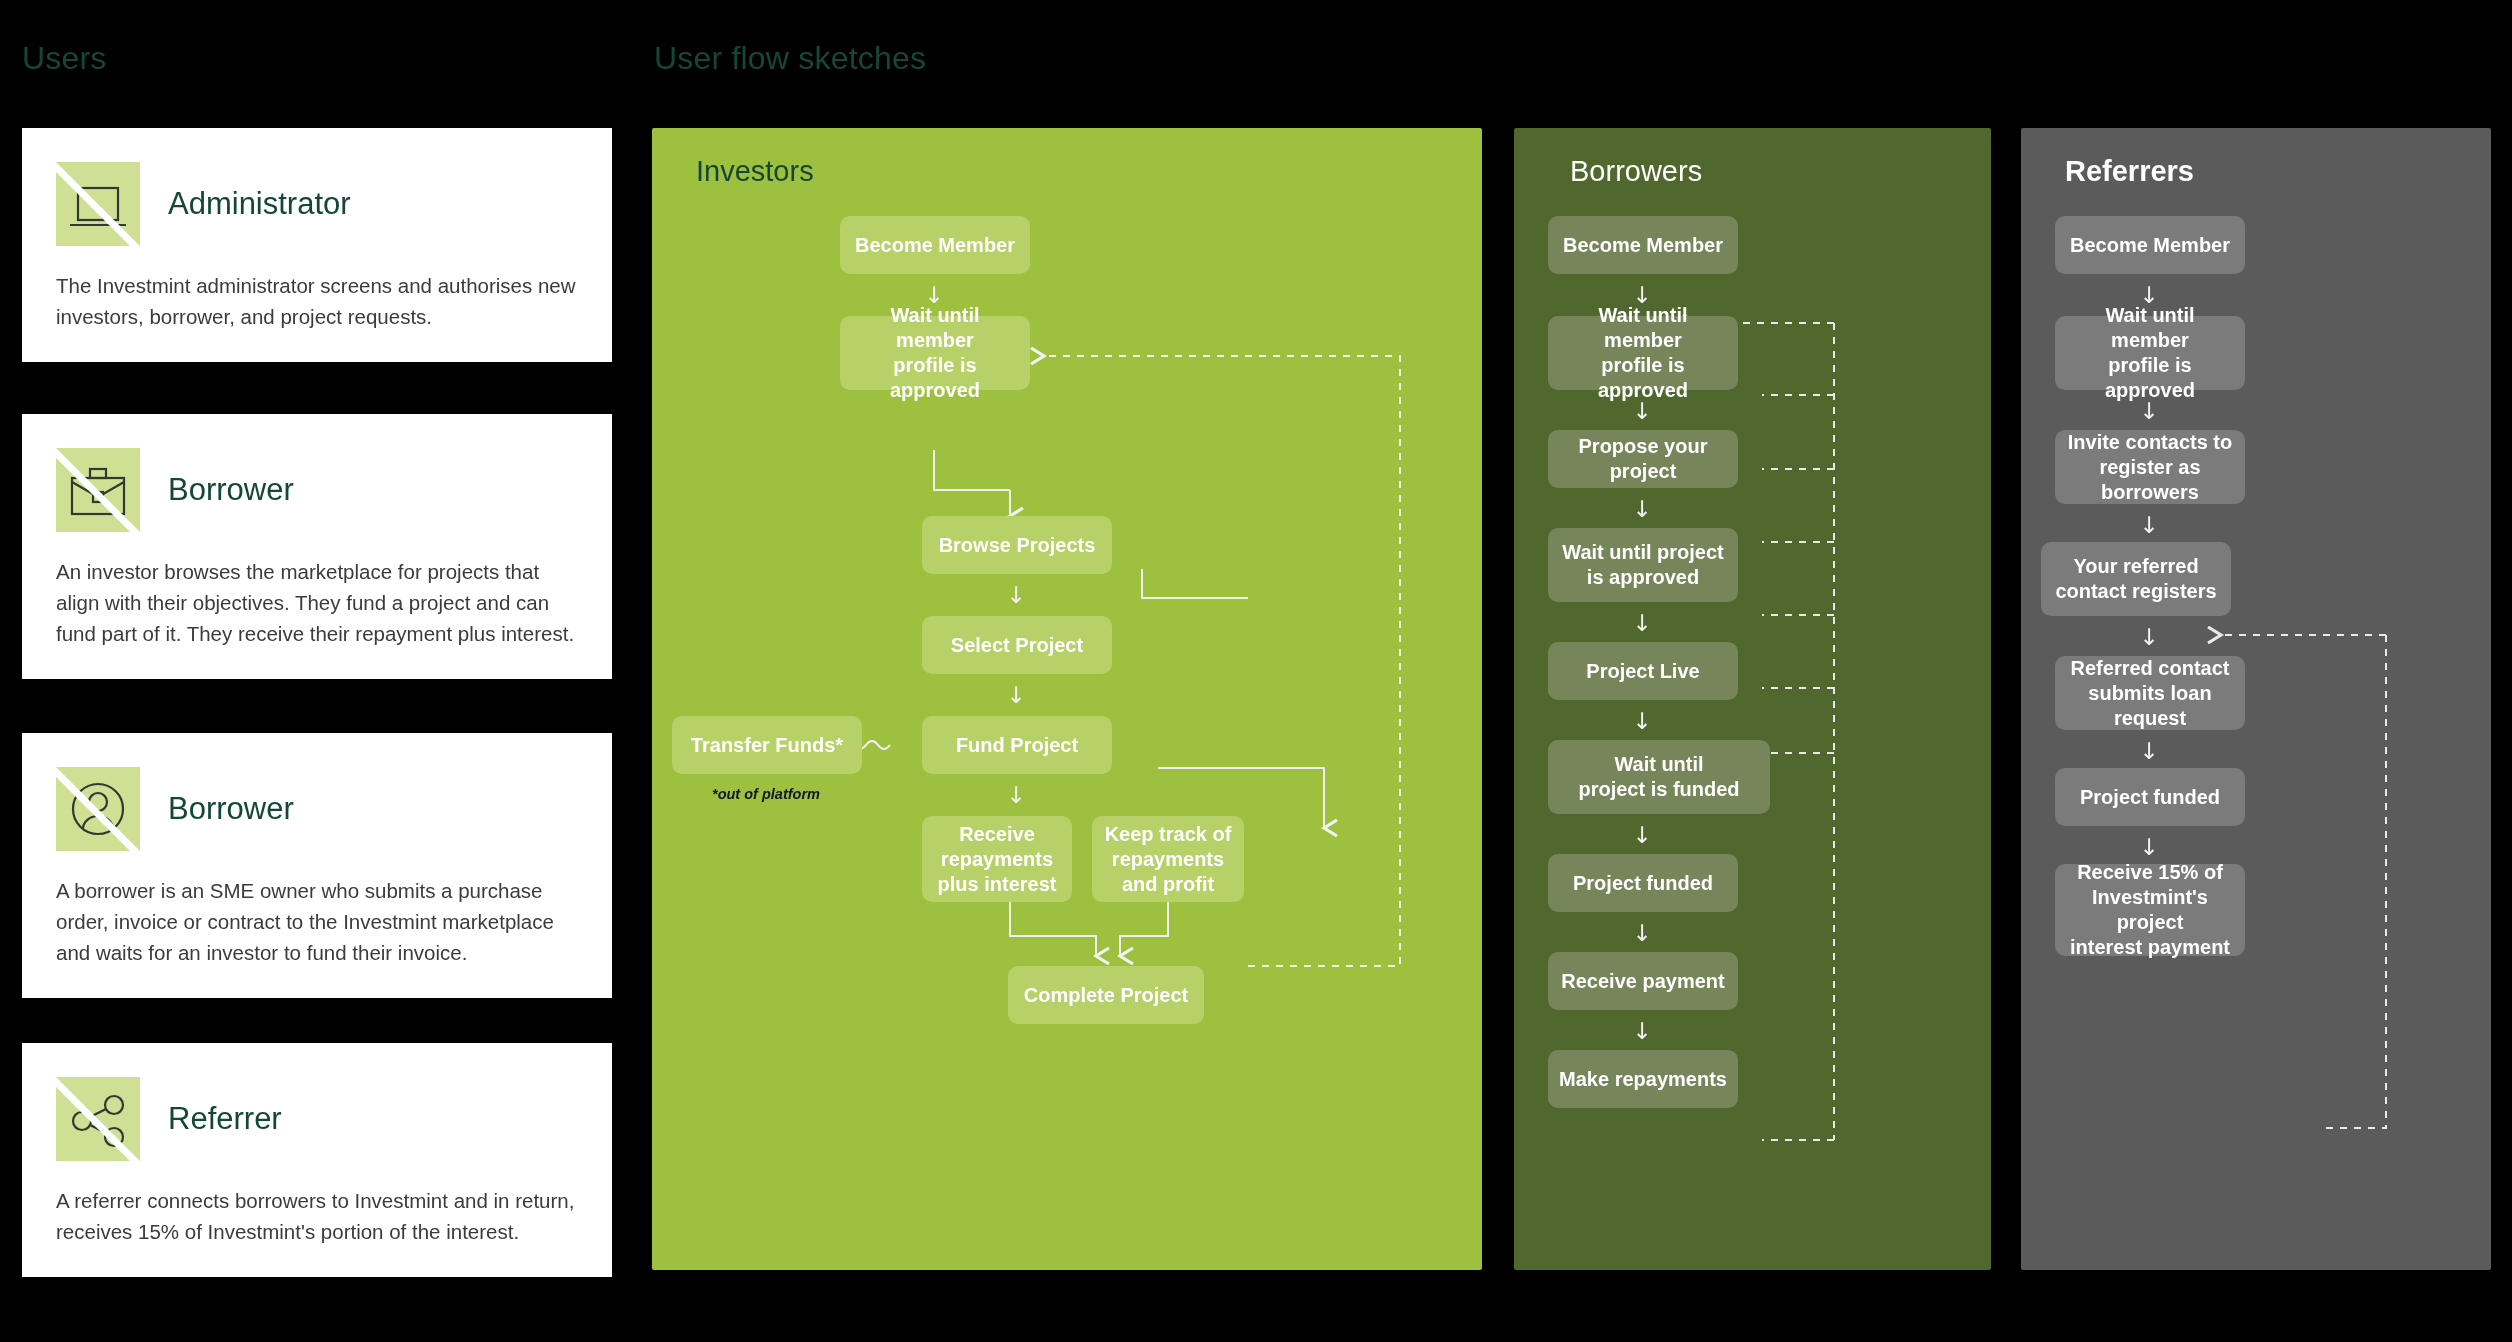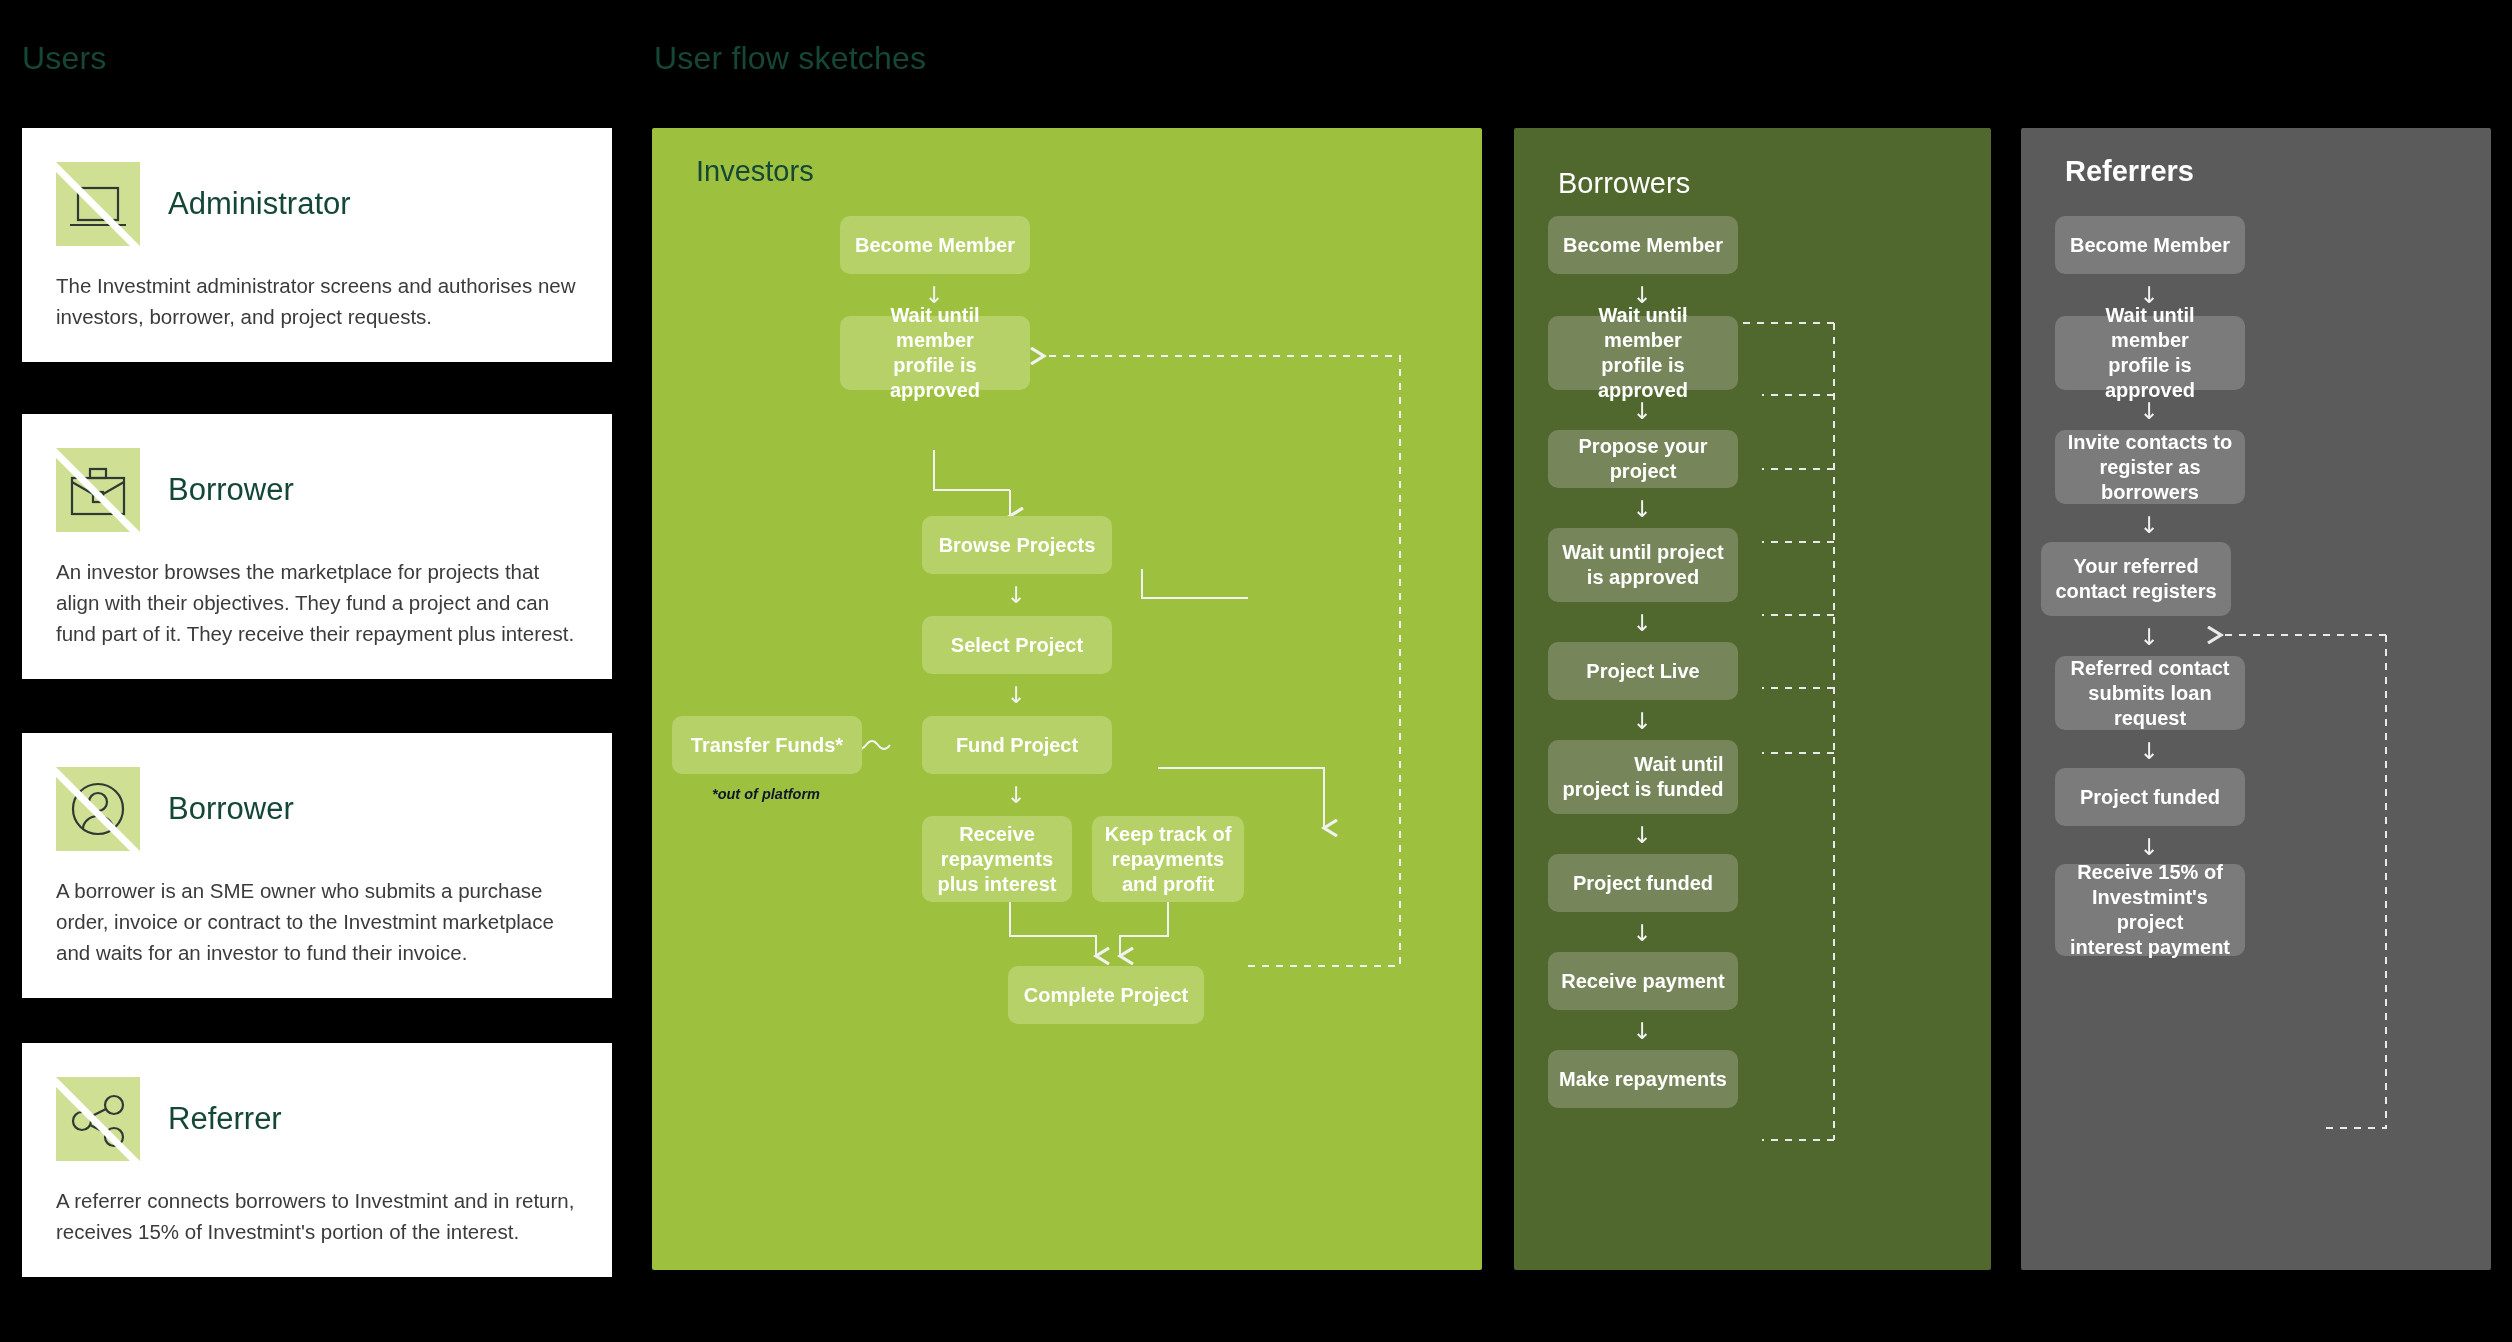--- a/index.html
+++ b/index.html
@@ -230,21 +230,21 @@
 repayments
 plus interest</div>
     <div class="node inv" style="left:440px; top:688px; width:152px; height:86px;">Keep track of
 repayments
 and profit</div>
 
     <div class="node inv" style="left:356px; top:838px; width:196px; height:58px;">Complete Project</div>
   </div>
 
   <div class="panel" id="panel-borrowers">
-    <div class="panel-title" id="title-borrowers" style="left:44px; top:27px;margin-top:12px;">Borrowers</div>
+    <div class="panel-title" id="title-borrowers" style="left:56px; top:27px;">Borrowers</div>
 
     <svg class="svg-layer">
       <defs>
         <marker id="bl" markerWidth="9" markerHeight="9" refX="1.5" refY="4.5" orient="auto">
           <path d="M8 0.5 L1.5 4.5 L8 8.5" fill="none" stroke="#e9e9e9" stroke-width="1.6"></path>
         </marker>
       </defs>
       <g stroke="#e9e9e9" stroke-width="2" fill="none" stroke-dasharray="7 7">
 
         <path d="M320 195 L320 1012"></path>
@@ -266,21 +266,21 @@
     <div class="node bor" style="left:34px; top:188px; width:190px; height:74px;">Wait until member
 profile is approved</div>
     <div class="arrow-down" style="left:114px; top:272px; width:28px;">↓</div>
     <div class="node bor" style="left:34px; top:302px; width:190px; height:58px;">Propose your project</div>
     <div class="arrow-down" style="left:114px; top:370px; width:28px;">↓</div>
     <div class="node bor" style="left:34px; top:400px; width:190px; height:74px;">Wait until project
 is approved</div>
     <div class="arrow-down" style="left:114px; top:484px; width:28px;">↓</div>
     <div class="node bor" style="left:34px; top:514px; width:190px; height:58px;">Project Live</div>
     <div class="arrow-down" style="left:114px; top:582px; width:28px;">↓</div>
-    <div class="node bor" style="left:34px; top:612px; width:190px; height:74px;text-align:right;">Wait until
+    <div class="node bor" style="left:34px; top:612px; width:222px; height:74px;">Wait until
 project is funded</div>
     <div class="arrow-down" style="left:114px; top:696px; width:28px;">↓</div>
     <div class="node bor" style="left:34px; top:726px; width:190px; height:58px;">Project funded</div>
     <div class="arrow-down" style="left:114px; top:794px; width:28px;">↓</div>
     <div class="node bor" style="left:34px; top:824px; width:190px; height:58px;">Receive payment</div>
     <div class="arrow-down" style="left:114px; top:892px; width:28px;">↓</div>
     <div class="node bor" style="left:34px; top:922px; width:190px; height:58px;">Make repayments</div>
   </div>
 
   <div class="panel" id="panel-referrers">

